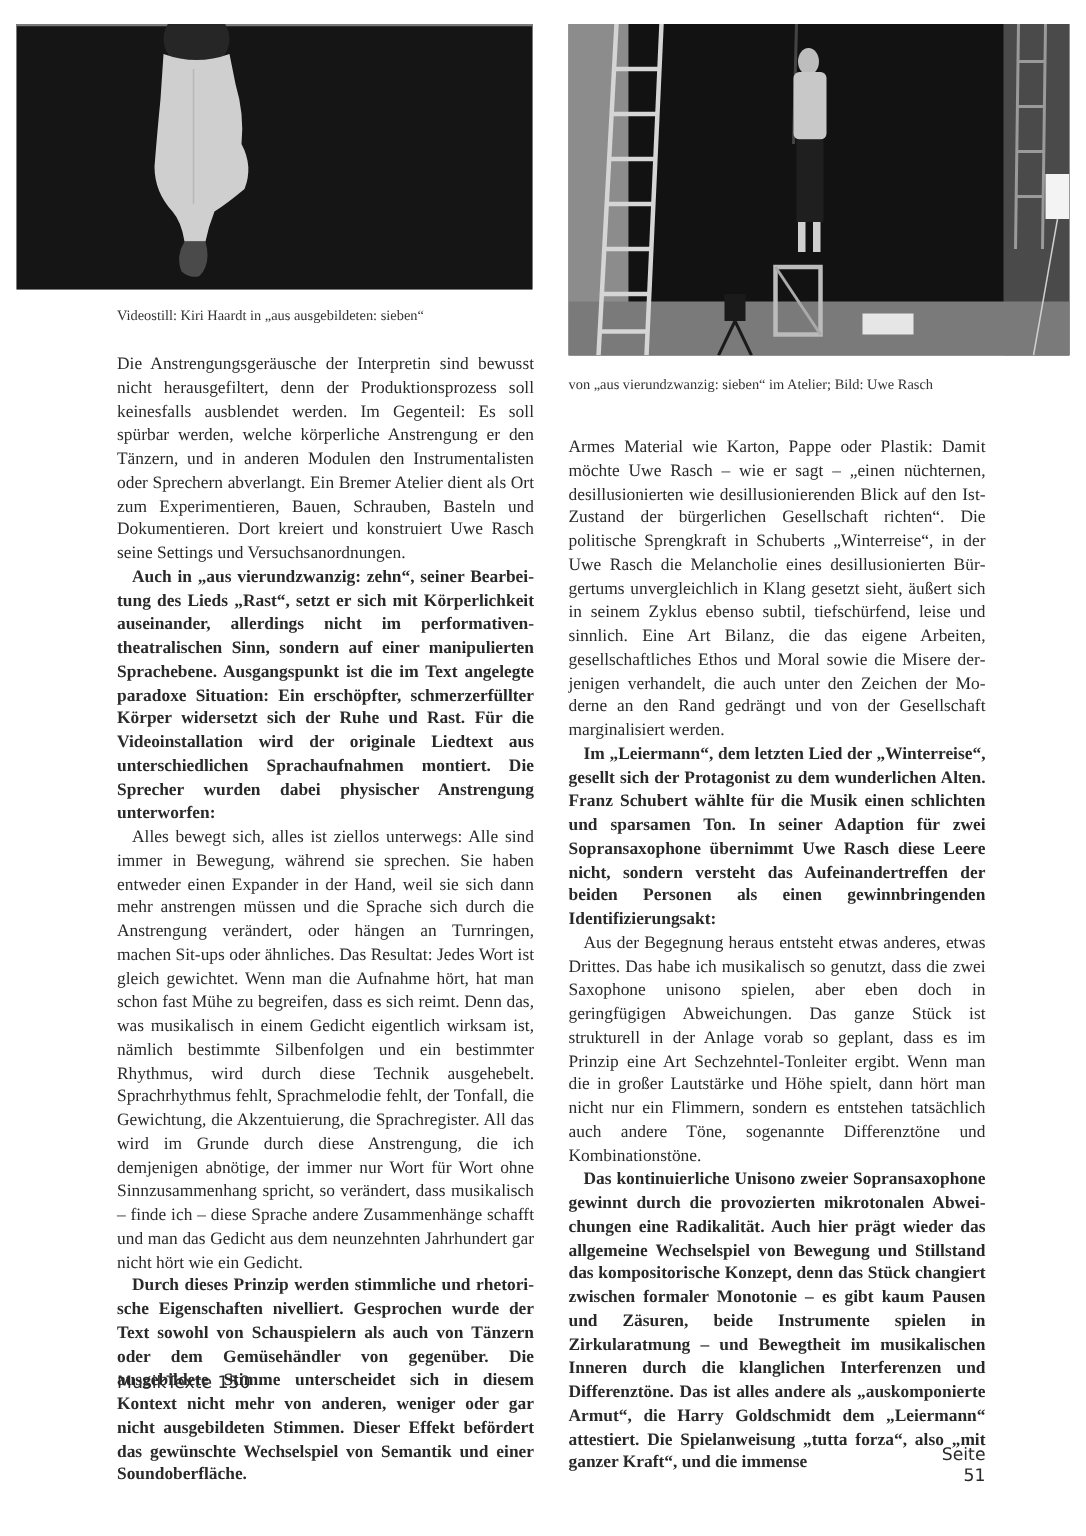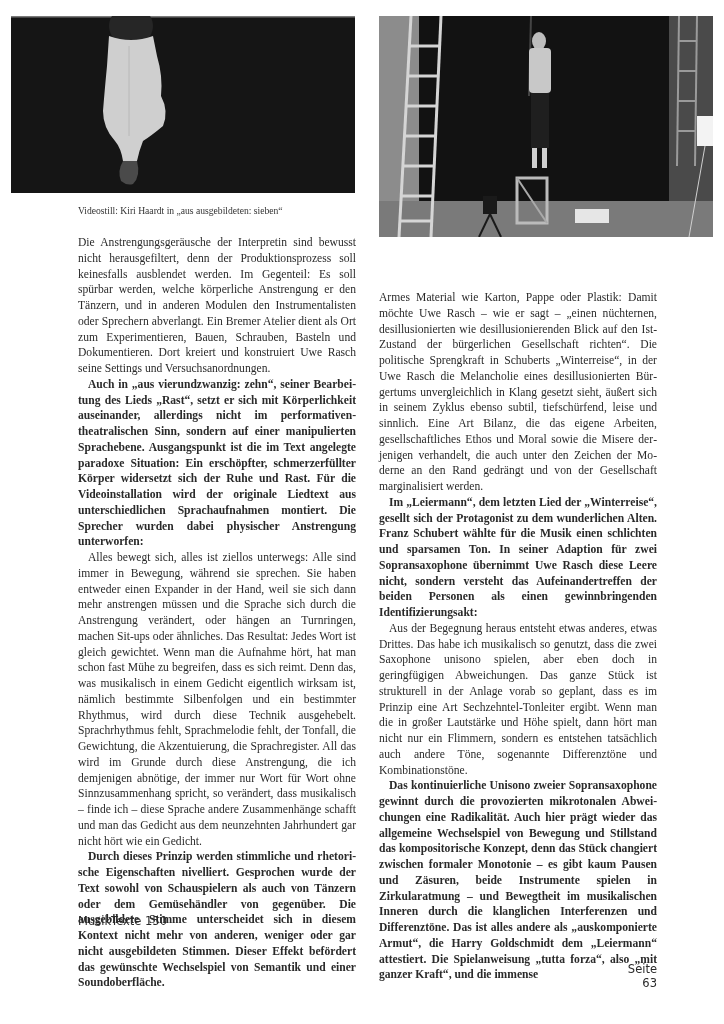--- a/index.html
+++ b/index.html
@@ -88,30 +88,31 @@
     <rect x="318" y="100" width="16" height="30" fill="#f3f3f3"></rect>
     <line x1="326" y1="130" x2="310" y2="221" stroke="#d0d0d0" stroke-width="1"></line>
   </svg>
 </div>
 
 <div class="caption" style="left:78px; top:204px; width:280px;">
   <span>Videostill: Kiri Haardt in „aus ausgebildeten: sieben“</span>
 </div>
 
 <div class="caption" style="left:379px; top:250px; width:334px;">
+  <div>von „aus vierundzwanzig: sieben“ im Atelier; Bild: Uwe Rasch</div>
 </div>
 
 <div class="col" style="left:78px; top:235px; width:278px;">
   <p>Die Anstrengungsgeräusche der Interpretin sind bewusst nicht herausgefiltert, denn der Produktionsprozess soll keinesfalls ausblendet werden. Im Gegenteil: Es soll spürbar werden, welche körperliche Anstrengung er den Tänzern, und in anderen Modulen den Instrumentalis­ten oder Sprechern abverlangt. Ein Bremer Atelier dient als Ort zum Experimentieren, Bauen, Schrauben, Basteln und Dokumentieren. Dort kreiert und konstruiert Uwe Rasch seine Settings und Versuchsanordnungen.</p>
   <p class="ind">Auch in „aus vierundzwanzig: zehn“, seiner Bearbei­tung des Lieds „Rast“, setzt er sich mit Körperlichkeit auseinander, allerdings nicht im performativen-theatrali­schen Sinn, sondern auf einer manipulierten Sprachebe­ne. Ausgangspunkt ist die im Text angelegte paradoxe Si­tuation: Ein erschöpfter, schmerzerfüllter Körper wider­setzt sich der Ruhe und Rast. Für die Videoinstallation wird der originale Liedtext aus unterschiedlichen Sprach­aufnahmen montiert. Die Sprecher wurden dabei physi­scher Anstrengung unterworfen:</p>
   <p class="it">Alles bewegt sich, alles ist ziellos unterwegs: Alle sind immer in Bewegung, während sie sprechen. Sie haben entweder ei­nen Expander in der Hand, weil sie sich dann mehr anstren­gen müssen und die Sprache sich durch die Anstrengung ver­ändert, oder hängen an Turnringen, machen Sit-ups oder ähnliches. Das Resultat: Jedes Wort ist gleich gewichtet. Wenn man die Aufnahme hört, hat man schon fast Mühe zu begreifen, dass es sich reimt. Denn das, was musikalisch in einem Gedicht eigentlich wirksam ist, nämlich bestimmte Silbenfolgen und ein bestimmter Rhythmus, wird durch diese Technik ausgehebelt. Sprachrhythmus fehlt, Sprachmelodie fehlt, der Tonfall, die Gewichtung, die Akzentuierung, die Sprachregister. All das wird im Grunde durch diese Anstren­gung, die ich demjenigen abnötige, der immer nur Wort für Wort ohne Sinnzusammenhang spricht, so verändert, dass musikalisch – finde ich – diese Sprache andere Zusammen­hänge schafft und man das Gedicht aus dem neunzehnten Jahrhundert gar nicht hört wie ein Gedicht.</p>
   <p class="ind">Durch dieses Prinzip werden stimmliche und rhetori­sche Eigenschaften nivelliert. Gesprochen wurde der Text sowohl von Schauspielern als auch von Tänzern oder dem Gemüsehändler von gegenüber. Die ausgebildete Stimme unterscheidet sich in diesem Kontext nicht mehr von anderen, weniger oder gar nicht ausgebildeten Stim­men. Dieser Effekt befördert das gewünschte Wechsel­spiel von Semantik und einer Soundoberfläche.</p>
 </div>
 
 <div class="col" style="left:379px; top:290px; width:278px;">
   <p>Armes Material wie Karton, Pappe oder Plastik: Damit möchte Uwe Rasch – wie er sagt – „einen nüchternen, desillusionierten wie desillusionierenden Blick auf den Ist-Zustand der bürgerlichen Gesellschaft richten“. Die politische Sprengkraft in Schuberts „Winterreise“, in der Uwe Rasch die Melancholie eines desillusionierten Bür­gertums unvergleichlich in Klang gesetzt sieht, äußert sich in seinem Zyklus ebenso subtil, tiefschürfend, leise und sinnlich. Eine Art Bilanz, die das eigene Arbeiten, gesellschaftliches Ethos und Moral sowie die Misere der­jenigen verhandelt, die auch unter den Zeichen der Mo­derne an den Rand gedrängt und von der Gesellschaft marginalisiert werden.</p>
   <p class="ind">Im „Leiermann“, dem letzten Lied der „Winterreise“, gesellt sich der Protagonist zu dem wunderlichen Alten. Franz Schubert wählte für die Musik einen schlichten und sparsamen Ton. In seiner Adaption für zwei Sopran­saxophone übernimmt Uwe Rasch diese Leere nicht, son­dern versteht das Aufeinandertreffen der beiden Perso­nen als einen gewinnbringenden Identifizierungsakt:</p>
   <p class="it">Aus der Begegnung heraus entsteht etwas anderes, etwas Drittes. Das habe ich musikalisch so genutzt, dass die zwei Saxophone unisono spielen, aber eben doch in geringfügigen Abweichungen. Das ganze Stück ist strukturell in der Anlage vorab so geplant, dass es im Prinzip eine Art Sechzehntel-Tonleiter ergibt. Wenn man die in großer Lautstärke und Höhe spielt, dann hört man nicht nur ein Flimmern, sondern es entstehen tatsächlich auch andere Töne, sogenannte Differenz­töne und Kombinationstöne.</p>
   <p class="ind">Das kontinuierliche Unisono zweier Sopransaxophone gewinnt durch die provozierten mikrotonalen Abwei­chungen eine Radikalität. Auch hier prägt wieder das all­gemeine Wechselspiel von Bewegung und Stillstand das kompositorische Konzept, denn das Stück changiert zwi­schen formaler Monotonie – es gibt kaum Pausen und Zäsuren, beide Instrumente spielen in Zirkularatmung – und Bewegtheit im musikalischen Inneren durch die klanglichen Interferenzen und Differenztöne. Das ist alles andere als „auskomponierte Armut“, die Harry Gold­schmidt dem „Leiermann“ attestiert. Die Spielanweisung „tutta forza“, also „mit ganzer Kraft“, und die immense</p>
 </div>
 
 <div class="footer" style="left:78px; top:914px;">MusikTexte 150</div>
-<div class="footer" style="left:612px; top:962px; width:45px; text-align:right;">Seite 63</div>
+<div class="footer" style="left:612px; top:962px; width:45px; text-align:right;">Seite 51</div>
 
 </body></html>

